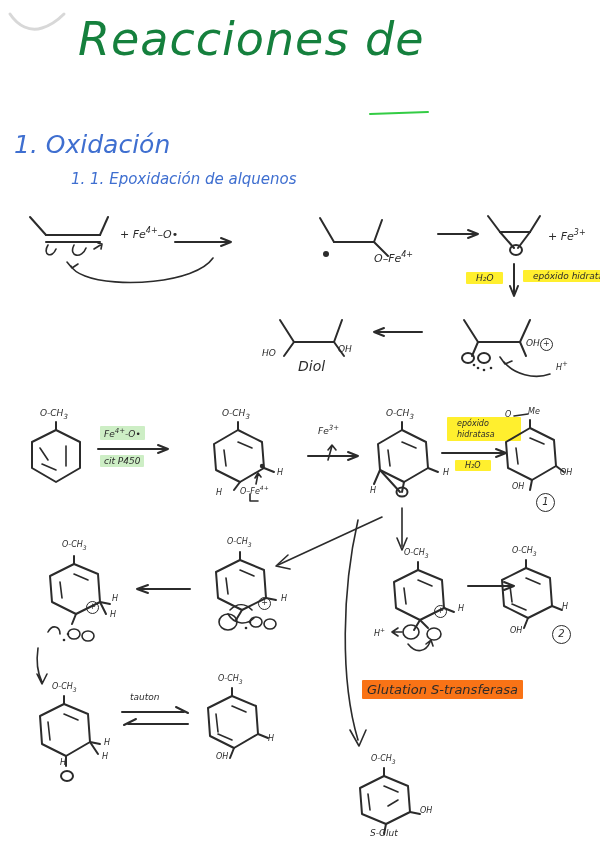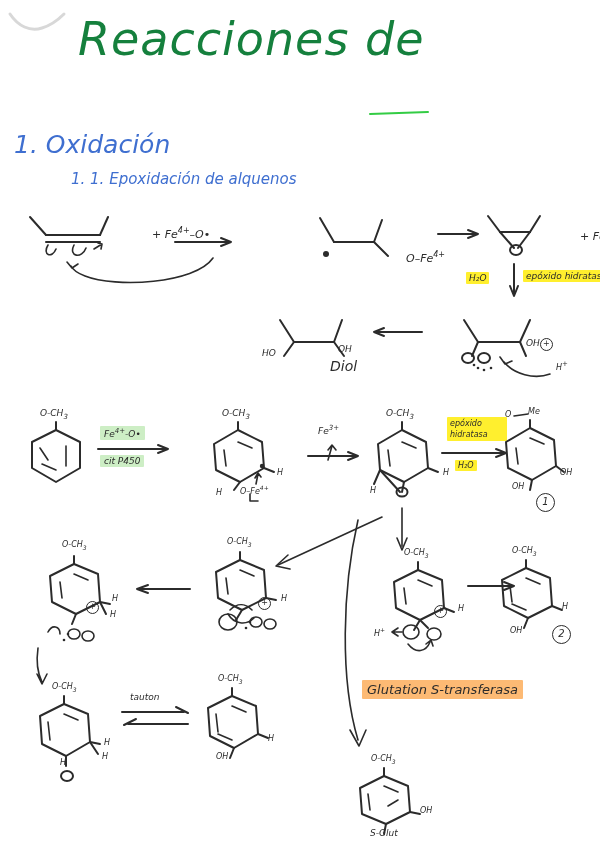--- a/index.html
+++ b/index.html
@@ -33,30 +33,30 @@
     white-space: nowrap;
   }
   .blue {
     color: #3f6fd0;
     font-family: "DejaVu Sans", sans-serif;
     font-style: italic;
     white-space: nowrap;
   }
   .hl-yellow {
     background: #ffef2e;
-    padding: 1px 3px;
+    padding: 1px 10px;
     border-radius: 1px;
   }
   .hl-green {
     background: #cdeec5;
     padding: 1px 4px;
     border-radius: 1px;
   }
   .hl-pink {
-    background: #fdba74;
+    background: #f97316;
     padding: 2px 5px;
     border-radius: 1px;
   }
   svg { position: absolute; overflow: visible; }
   .stroke {
     fill: none;
     stroke: #2b2b2b;
     stroke-width: 2;
     stroke-linecap: round;
     stroke-linejoin: round;
@@ -67,21 +67,21 @@
     stroke-width: 1.6;
     stroke-linecap: round;
     stroke-linejoin: round;
   }
   .stroke-faint {
     fill: none;
     stroke: #d8d8d8;
     stroke-width: 3;
     stroke-linecap: round;
   }
-  .lbl { font-size: 11px; margin-left: 32px; }
+  .lbl { font-size: 11px; }
   .lbl-sm { font-size: 9px; }
   .lbl-xs { font-size: 8px; }
   .circled {
     display: inline-block;
     border: 1.6px solid #2b2b2b;
     border-radius: 50%;
     width: 17px;
     height: 17px;
     line-height: 16px;
     text-align: center;

